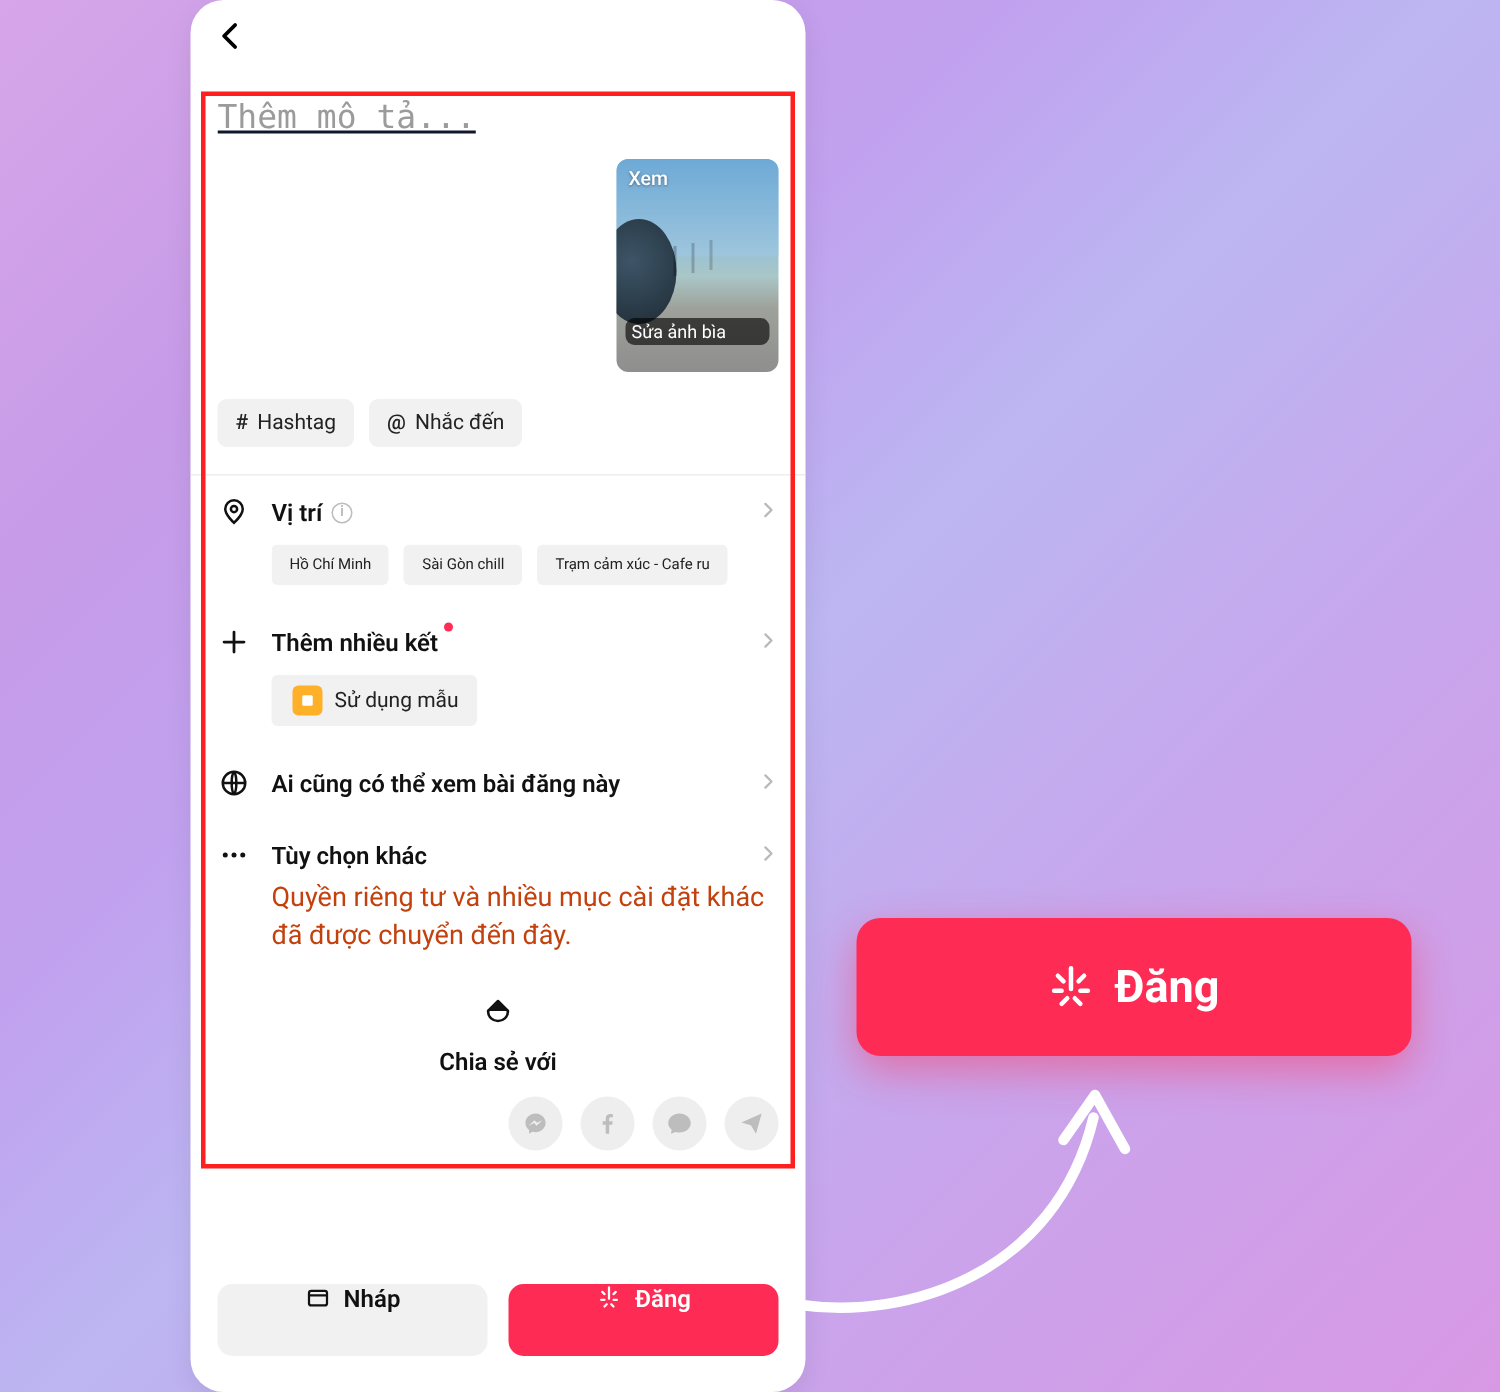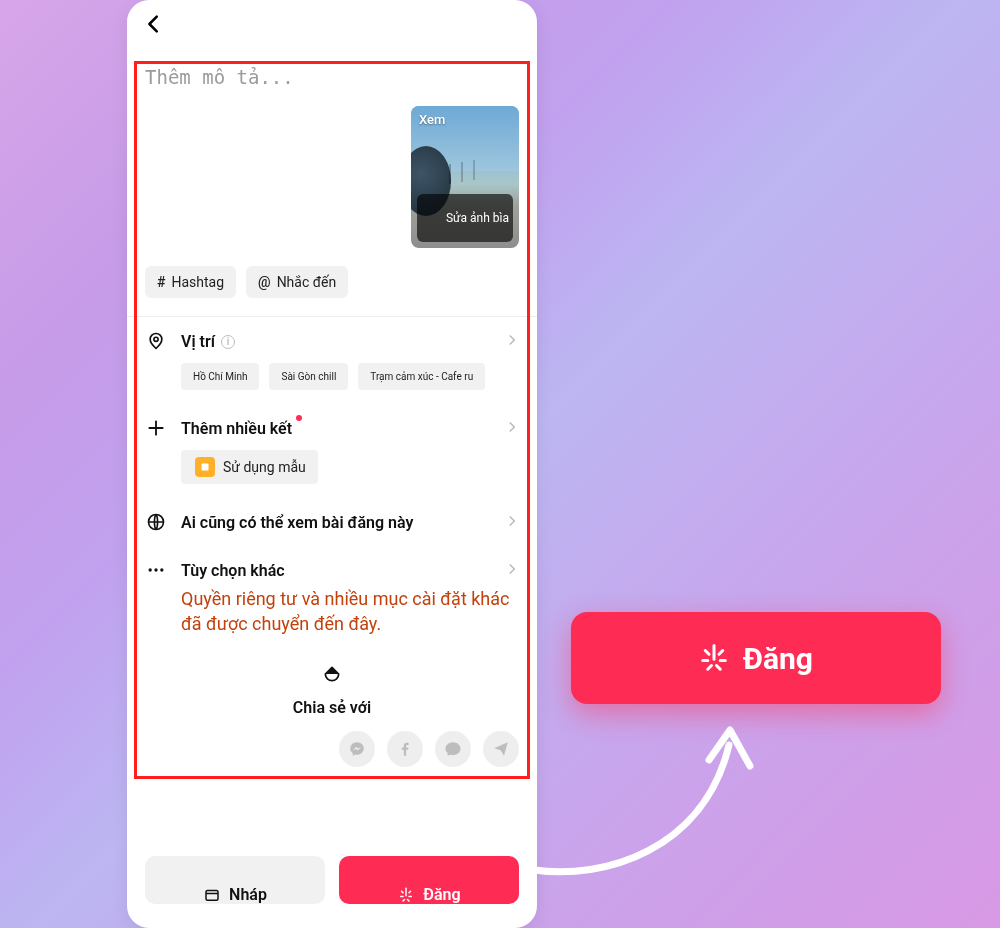--- a/index.html
+++ b/index.html
@@ -59,23 +59,24 @@
     display: flex;
     padding: 14px 18px 6px 18px;
     gap: 12px;
     min-height: 170px;
   }
   .desc-input {
     flex: 1;
     border: none;
     outline: none;
     resize: none;
-    font-size: 19px;
+    font-size: 22px;
     color: #0f172a;
     background: transparent;
+    text-decoration: underline;
   }
   .desc-input::placeholder { color: #9b9b9b; }
 
   .thumb {
     width: 108px;
     height: 142px;
     border-radius: 8px;
     position: relative;
     overflow: hidden;
     flex-shrink: 0;
@@ -107,26 +108,26 @@
   .thumb .top-label {
     position: absolute;
     top: 6px; left: 8px;
     color: #fff;
     font-size: 13px;
     font-weight: 500;
     text-shadow: 0 1px 2px rgba(0,0,0,.4);
   }
   .thumb .bottom-label {
     position: absolute;
-    left: 6px; right: 6px; bottom: 6px;
+    left: 6px; right: 6px; bottom: 18px;
     background: rgba(0,0,0,.62);
     color: #fff;
     font-size: 12px;
-    text-align: right;
-    padding: 17px 4px;
+    text-align: left;
+    padding: 2px 4px;
     border-radius: 6px;
     white-space: nowrap;
   }
 
   
   .pill-row {
     display: flex;
     gap: 10px;
     padding: 12px 18px 18px 18px;
   }
@@ -268,21 +269,21 @@
     margin-top: auto;
     display: flex;
     gap: 14px;
     padding: 0 18px 24px 18px;
   }
   .btn {
     flex: 1;
     height: 48px;
     border-radius: 10px;
     display: flex;
-    align-items: flex-end;
+    align-items: flex-start;
     justify-content: center;
     gap: 8px;
     font-size: 16px;
     font-weight: 600;
   }
   .btn-draft {
     background: #f1f1f1;
     color: #111;
   }
   .btn-post {

